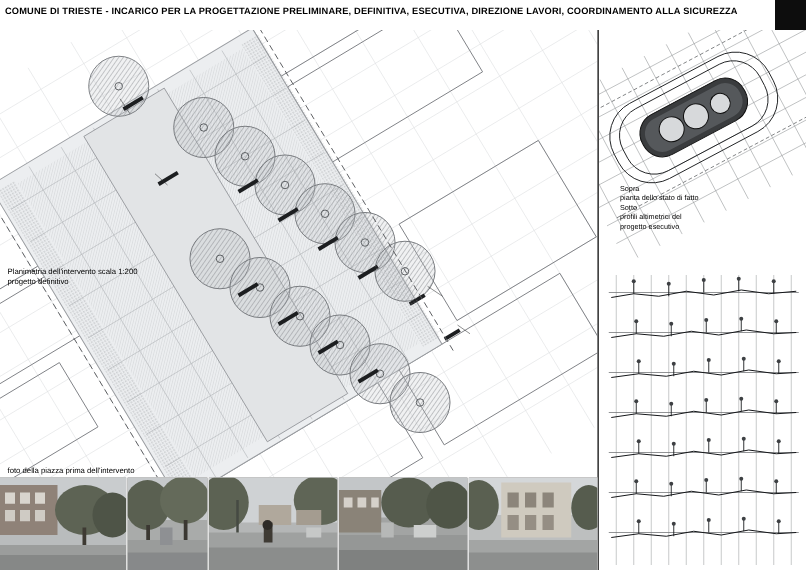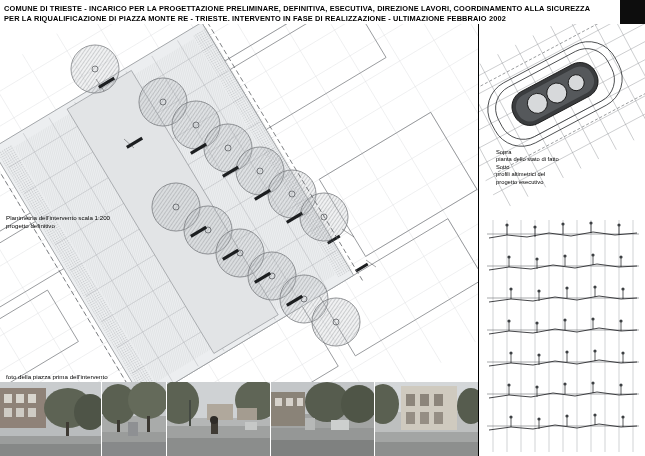--- a/index.html
+++ b/index.html
@@ -118,21 +118,20 @@
 </style>
 </head>
 <body>
 
 <div class="board">
 
   <div class="top-right-bar"></div>
 
   <div class="title-block">
     <div class="title-line">COMUNE DI TRIESTE - INCARICO PER LA PROGETTAZIONE PRELIMINARE, DEFINITIVA, ESECUTIVA, DIREZIONE LAVORI, COORDINAMENTO ALLA SICUREZZA</div>
-    <div class="title-line">PER LA RIQUALIFICAZIONE DI PIAZZA MONTE RE - TRIESTE. INTERVENTO IN FASE DI REALIZZAZIONE - ULTIMAZIONE FEBBRAIO 2002</div>
   </div>
 
   <div class="plan-panel">
     <svg class="plan-svg" width="478" height="358" viewBox="0 0 478 358">
       <defs>
         <pattern id="hatch" width="3" height="3" patternUnits="userSpaceOnUse" patternTransform="rotate(35)">
           <line x1="0" y1="0" x2="0" y2="3" stroke="#6f7276" stroke-width="0.7"></line>
         </pattern>
         <pattern id="dots" width="2.4" height="2.4" patternUnits="userSpaceOnUse">
           <circle cx="0.7" cy="0.7" r="0.42" fill="#8a8d90"></circle>

